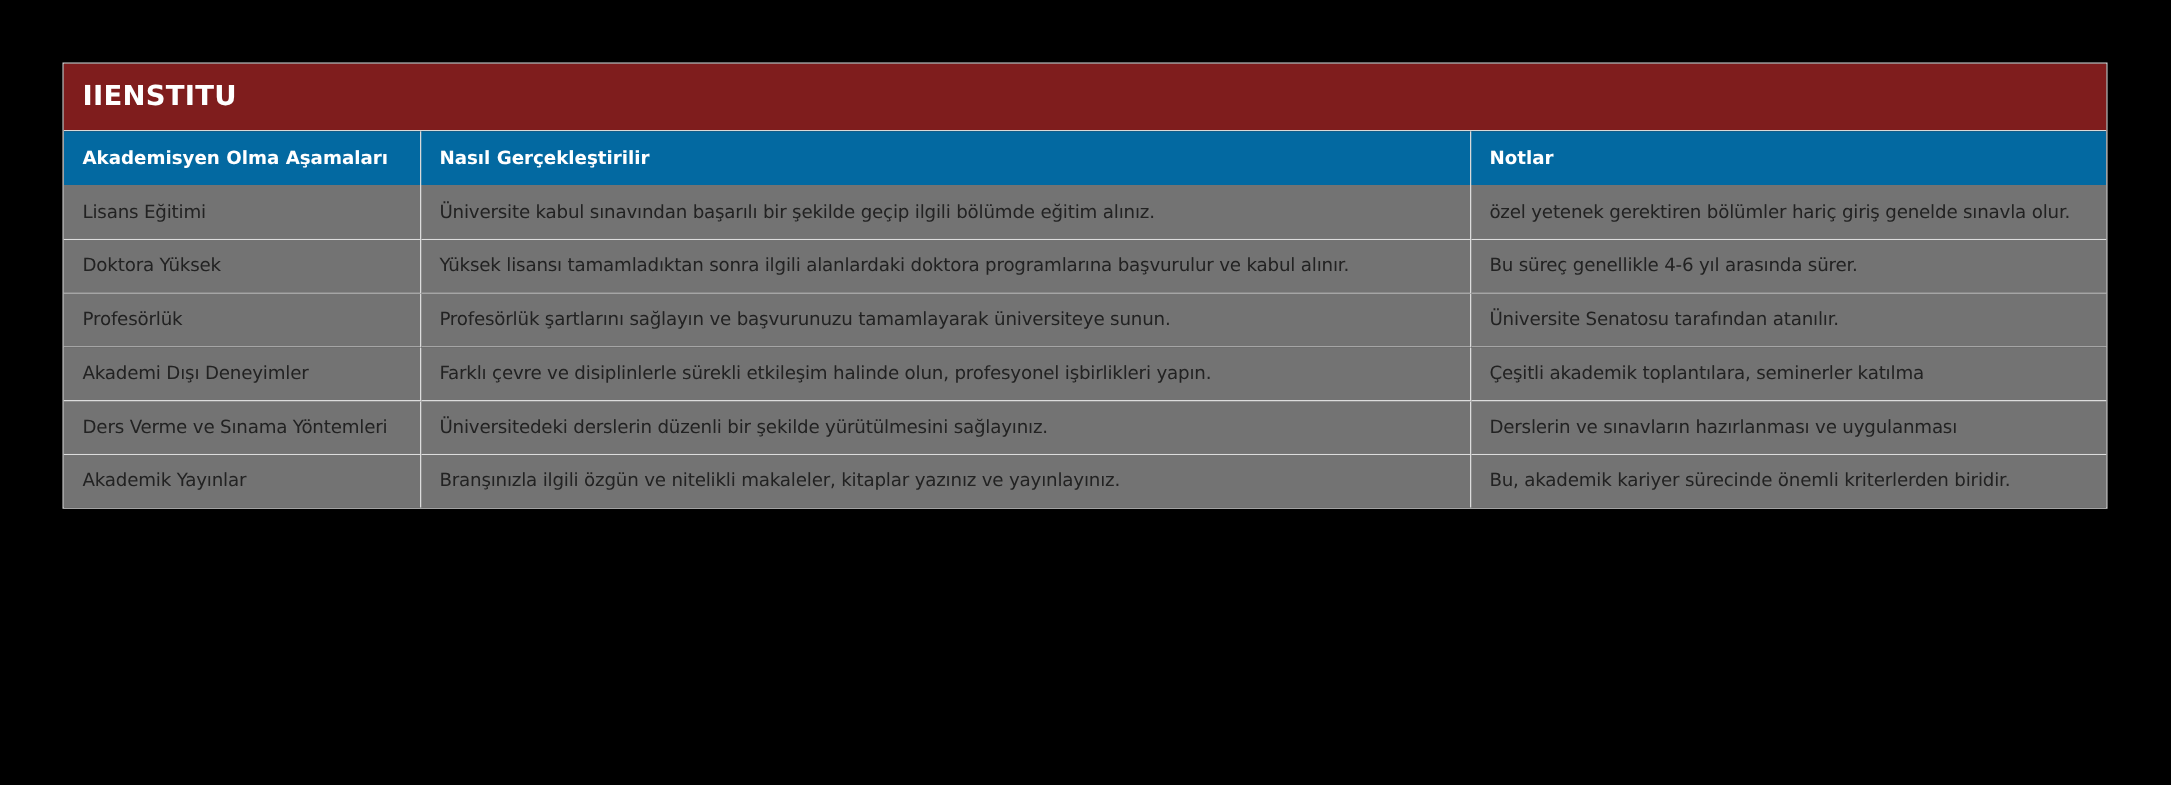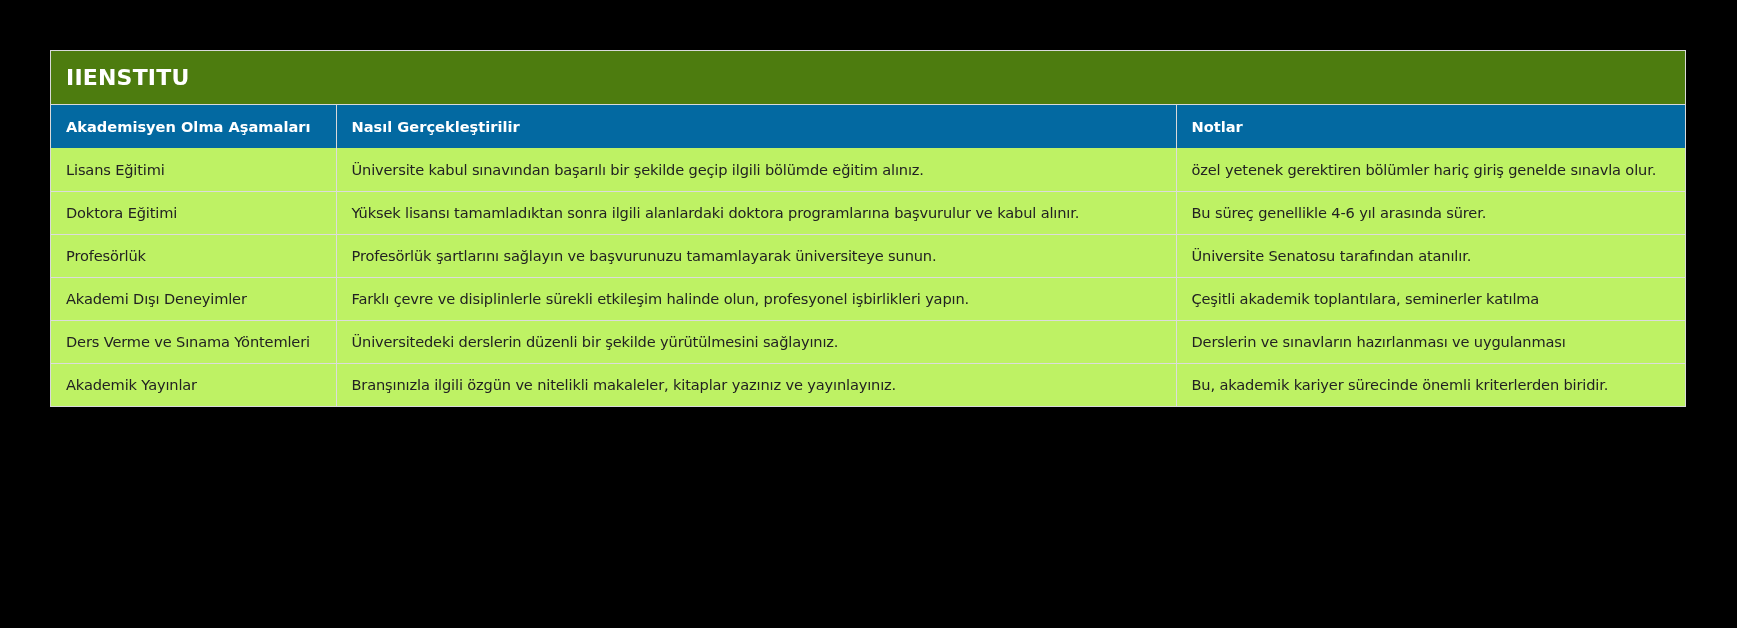--- a/index.html
+++ b/index.html
@@ -6,39 +6,39 @@
     body {
       width: 1737px; height: 628px; background: #000000;
       font-family: "DejaVu Sans", "Liberation Sans", sans-serif;
       position: relative; overflow: hidden;
     }
     .tbl-wrap {
       position: absolute; left: 50px; top: 50px; width: 1636px;
       border: 1px solid #d9d9d9; box-sizing: border-box;
     }
     .title-row {
-      height: 54px; background: #4d7c0f; color: #fff;
+      height: 54px; background: #7f1d1d; color: #fff;
       border-bottom: 1px solid #d9d9d9; box-sizing: border-box;
       display: flex; align-items: center; padding-left: 15px;
       font-size: 22px; font-weight: bold; letter-spacing: 0.2px;
     }
     table { border-collapse: collapse; width: 100%; table-layout: fixed; }
     col.c1 { width: 285px; } col.c2 { width: 840px; } col.c3 { width: auto; }
     th, td {
       height: 43px; box-sizing: border-box; padding: 0 15px;
       text-align: left; vertical-align: middle; white-space: nowrap; overflow: hidden;
       font-size: 14.6px;
     }
     th {
       background: #0369a1; color: #fff; font-weight: bold;
       border-right: 1px solid #d9d9d9;
     }
     th:last-child, td:last-child { border-right: none; }
     td {
-      background: #bef264; color: #222;
+      background: #737373; color: #222;
       border-top: 1px solid #dcdcdc; border-right: 1px solid #dcdcdc;
       letter-spacing: -0.15px;
     }
     tbody tr:first-child td { border-top: none; }
   </style>
 </head>
 <body>
 
 <div class="tbl-wrap">
   <div class="title-row">IIENSTITU</div>
@@ -55,21 +55,21 @@
         <th>Notlar</th>
       </tr>
     </thead>
     <tbody>
       <tr>
         <td>Lisans Eğitimi</td>
         <td>Üniversite kabul sınavından başarılı bir şekilde geçip ilgili bölümde eğitim alınız.</td>
         <td>özel yetenek gerektiren bölümler hariç giriş genelde sınavla olur.</td>
       </tr>
       <tr>
-        <td>Doktora Eğitimi</td>
+        <td>Doktora Yüksek</td>
         <td>Yüksek lisansı tamamladıktan sonra ilgili alanlardaki doktora programlarına başvurulur ve kabul alınır.</td>
         <td>Bu süreç genellikle 4-6 yıl arasında sürer.</td>
       </tr>
       <tr>
         <td>Profesörlük</td>
         <td>Profesörlük şartlarını sağlayın ve başvurunuzu tamamlayarak üniversiteye sunun.</td>
         <td>Üniversite Senatosu tarafından atanılır.</td>
       </tr>
       <tr>
         <td>Akademi Dışı Deneyimler</td>

